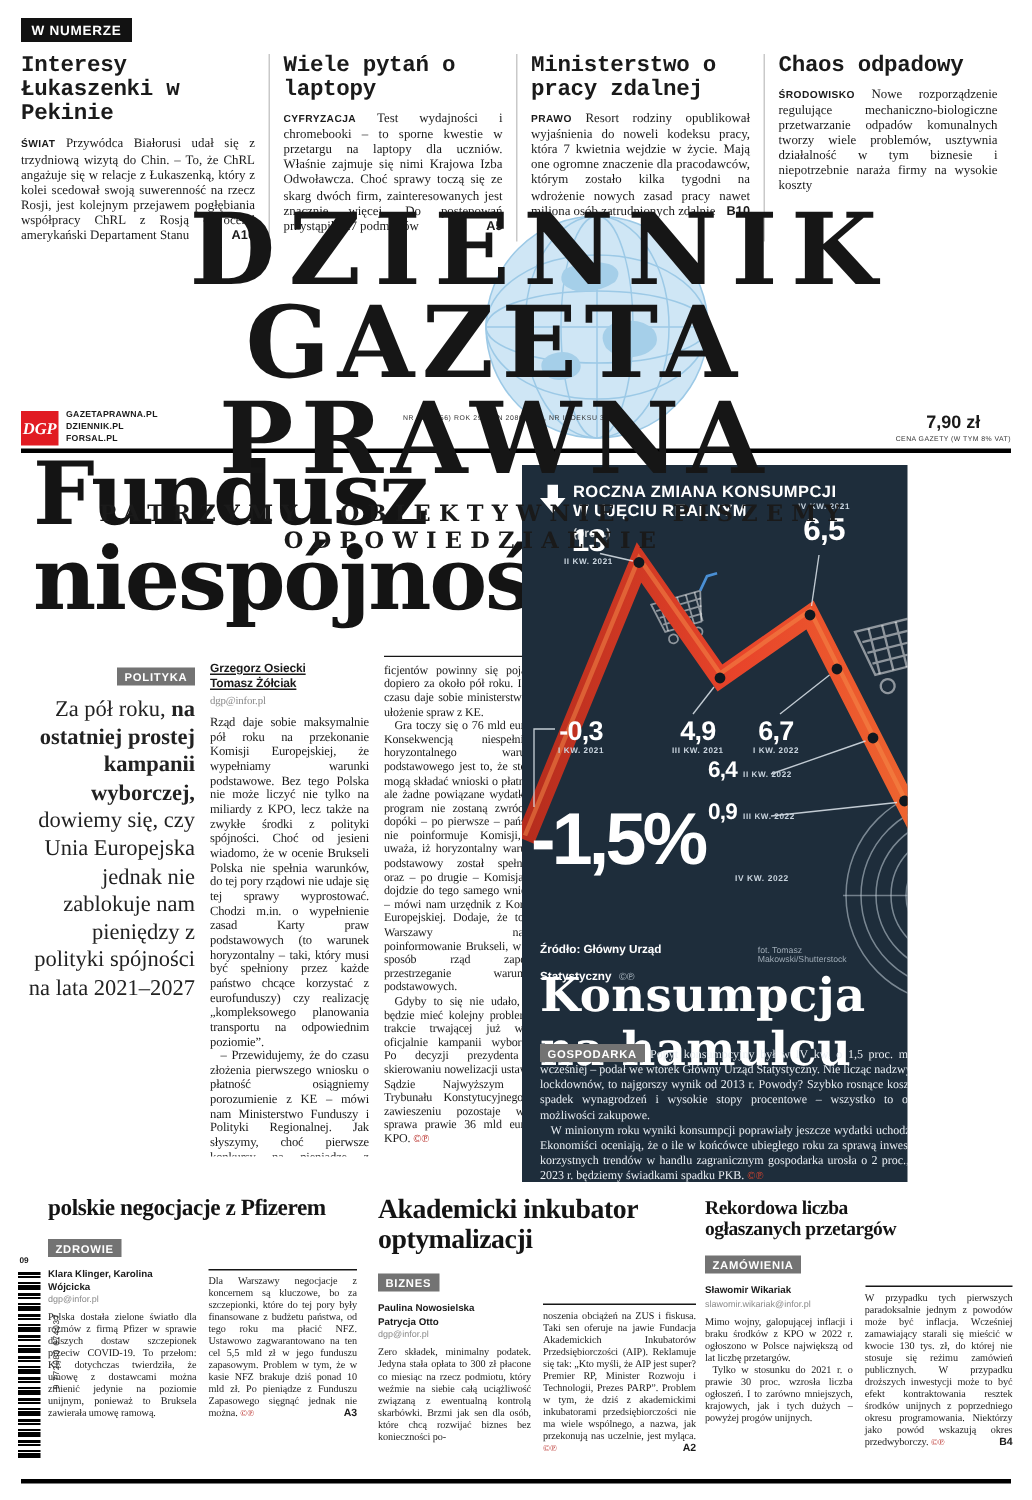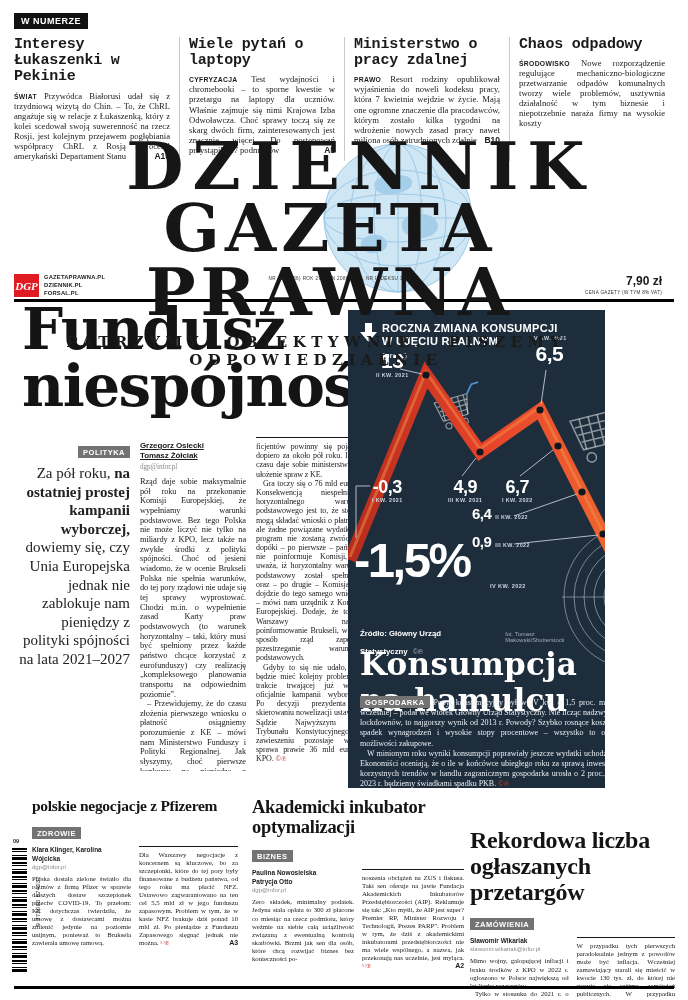--- a/index.html
+++ b/index.html
@@ -33,21 +33,21 @@
            font-size:15px;letter-spacing:5.5px;word-spacing:12px;}
   
   #infobar{left:14px;top:274px;width:660px;height:24px;}
   .ib-left{position:absolute;left:0;top:0;display:flex;align-items:flex-start;}
   .dgp-badge{width:25px;height:23px;background:#e11b22;color:#fff;font:bold italic 11px "Liberation Serif",serif;
              display:flex;align-items:center;justify-content:center;}
   .sites{margin-left:5px;font-weight:bold;font-size:5.8px;line-height:1.35;letter-spacing:.2px;text-align:left;}
   .ib-center{position:absolute;left:0;right:0;top:0;text-align:center;}
   .ib-date{font-weight:bold;font-size:12px;}
   .ib-issue{font-size:4.6px;letter-spacing:.4px;color:#333;margin-top:2px;}
-  .ib-right{position:absolute;right:12px;top:0;text-align:right;}
+  .ib-right{position:absolute;right:0;top:0;text-align:center;}
   .ib-price{font-weight:bold;font-size:12px;}
   .ib-pricenote{font-size:4.6px;letter-spacing:.3px;color:#333;margin-top:2px;}
   .rule{background:#000;}
   
   #mainhead{left:22px;top:301px;font-family:"DejaVu Serif",serif;font-weight:bold;
             font-size:58px;line-height:.99;letter-spacing:-1.5px;color:#141414;}
   #leadcol{left:14px;top:441px;width:116px;text-align:right;}
   .leadtext{margin-top:5px;font-family:"Liberation Serif",serif;font-size:15px;line-height:1.24;color:#222;}
   .leadtext b{font-weight:bold;}
   .authors{font:bold 8px "Liberation Sans",sans-serif;line-height:1.3;text-decoration:underline;}
@@ -83,21 +83,21 @@
         font-family:"Liberation Serif",serif;font-size:8px;line-height:1.27;}
   #cpar p{margin:0;}
   #cpar p + p{text-indent:7px;}
   #cpar .cp{color:#e0452f;}
   #cpar .pgw{float:right;font:bold 8px "Liberation Sans",sans-serif;color:#fff;}
   
   .bart{position:absolute;top:798px;}
   .bart h3{margin:0 0 7px;font-family:"Liberation Serif",serif;font-weight:bold;color:#141414;line-height:1.08;}
   #bart1{left:32px;width:206px;} #bart1 h3{font-size:15.5px;letter-spacing:-.3px;}
   #bart2{left:252px;width:212px;} #bart2 h3{font-size:18.5px;letter-spacing:-.3px;}
-  #bart3{left:470px;width:205px;} #bart3 h3{font-size:24px;letter-spacing:-.3px;margin-top:30px;}
+  #bart3{left:470px;width:205px;} #bart3 h3{font-size:13px;letter-spacing:-.3px;}
   .bcols{display:flex;gap:8px;margin-top:6px;}
   .bcols > div{flex:1;min-width:0;}
   .bbody{font-family:"Liberation Serif",serif;font-size:6.8px;line-height:1.18;letter-spacing:-.05px;}
   .bbody p{margin:0;} .bbody p + p{text-indent:5px;}
   .bauthors{font:bold 6.5px "Liberation Sans",sans-serif;line-height:1.35;}
   .bmail{font-size:6px;color:#8a8a8a;margin:1px 0 5px;}
   .bpg{float:right;font:bold 7px "Liberation Sans",sans-serif;margin-left:3px;}
   
   #barcode{left:3px;top:838px;width:26px;height:150px;}
   #barcode .bars{position:absolute;left:9px;top:10px;width:15px;height:124px;

